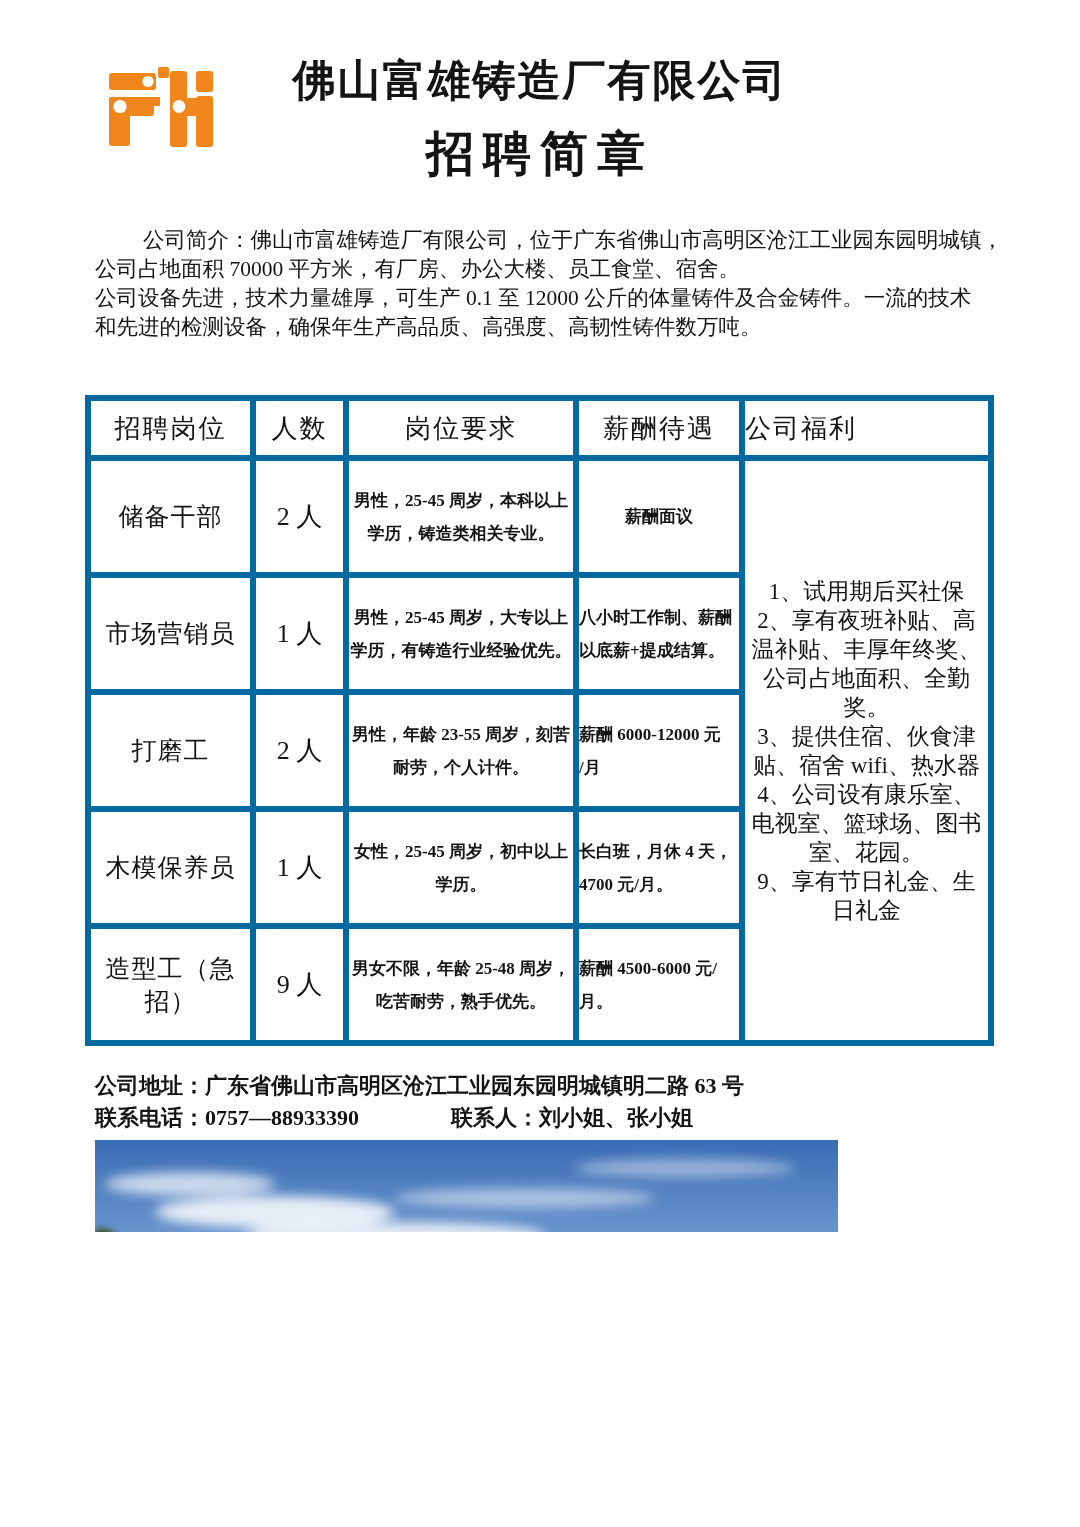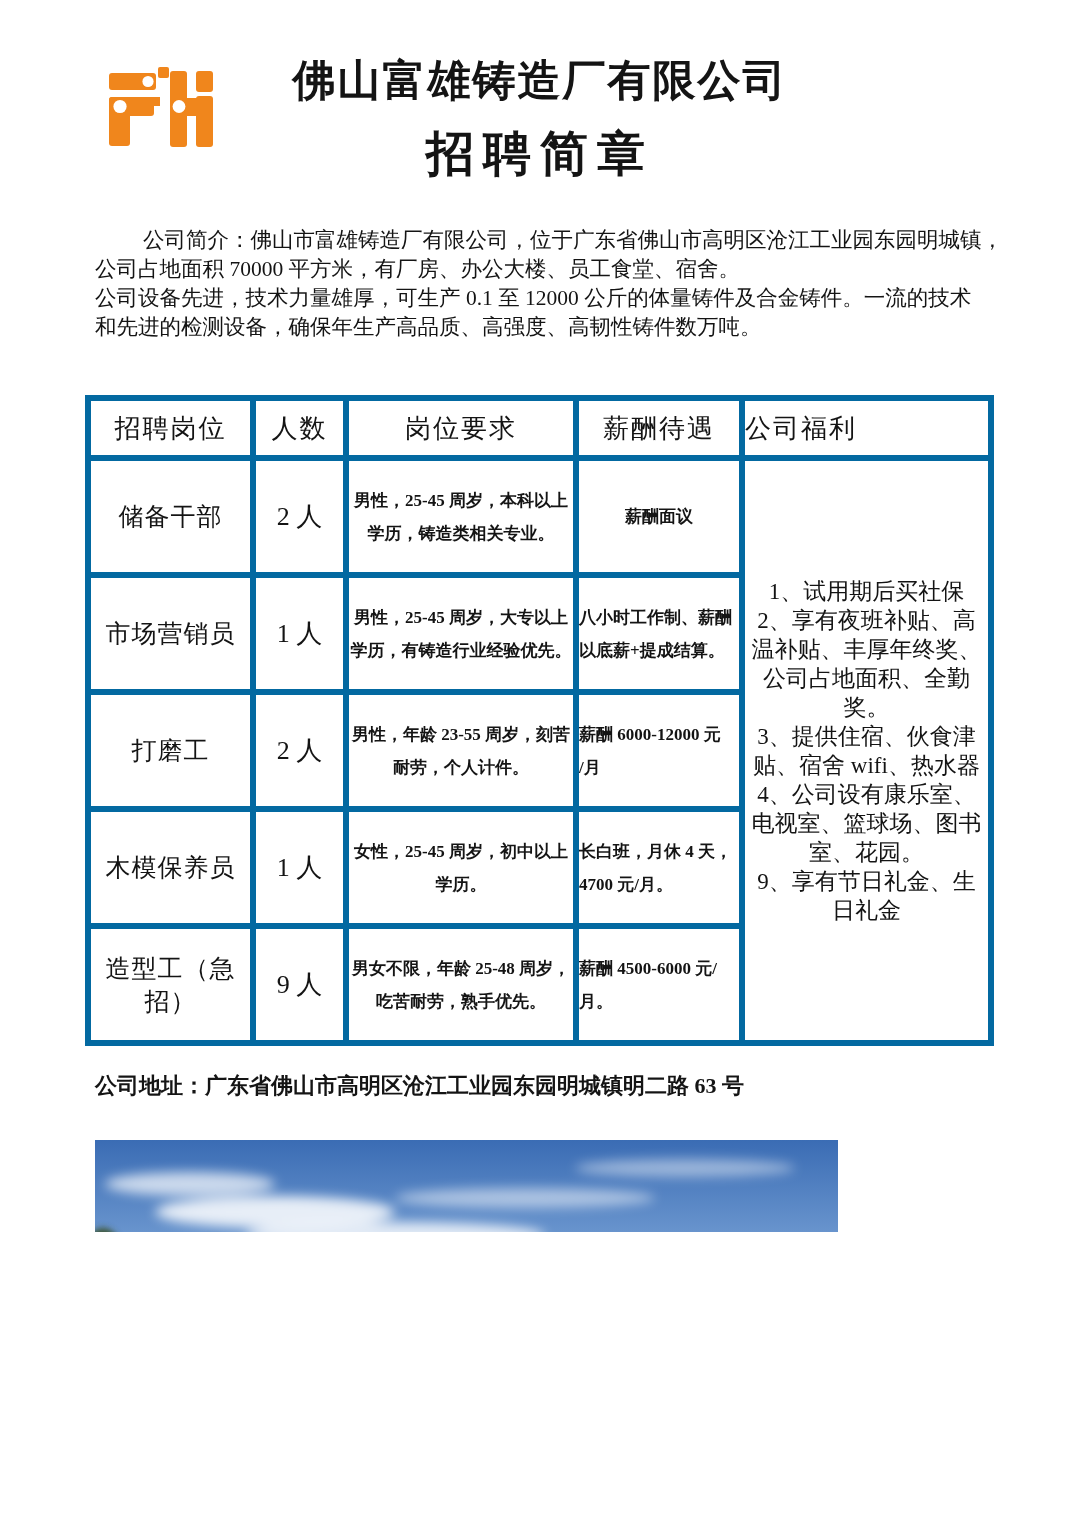--- a/index.html
+++ b/index.html
@@ -164,20 +164,23 @@
             <div>月。</div>
           </td>
         </tr>
       </tbody>
   </table>
 
   <div class="footer">
     <div class="f-line">
       <span>公司地址：</span><span>广东省佛山市高明区沧江工业园东园明城镇明二路 63 号</span>
     </div>
+    <div class="f-line">
+      <span>联系电话：</span><span class="phone">0757—88933390</span><span>联系人：</span><span>刘小姐、张小姐</span>
+    </div>
   </div>
 
   <svg class="photo" width="743" height="270" viewBox="0 0 743 270">
     <defs>
       <linearGradient id="sky" x1="0" y1="0" x2="0" y2="1">
         <stop offset="0" stop-color="#3A6CB4"></stop>
         <stop offset="0.45" stop-color="#6C97CF"></stop>
         <stop offset="0.78" stop-color="#AEC9E6"></stop>
         <stop offset="1" stop-color="#CBDCEE"></stop>
       </linearGradient>

